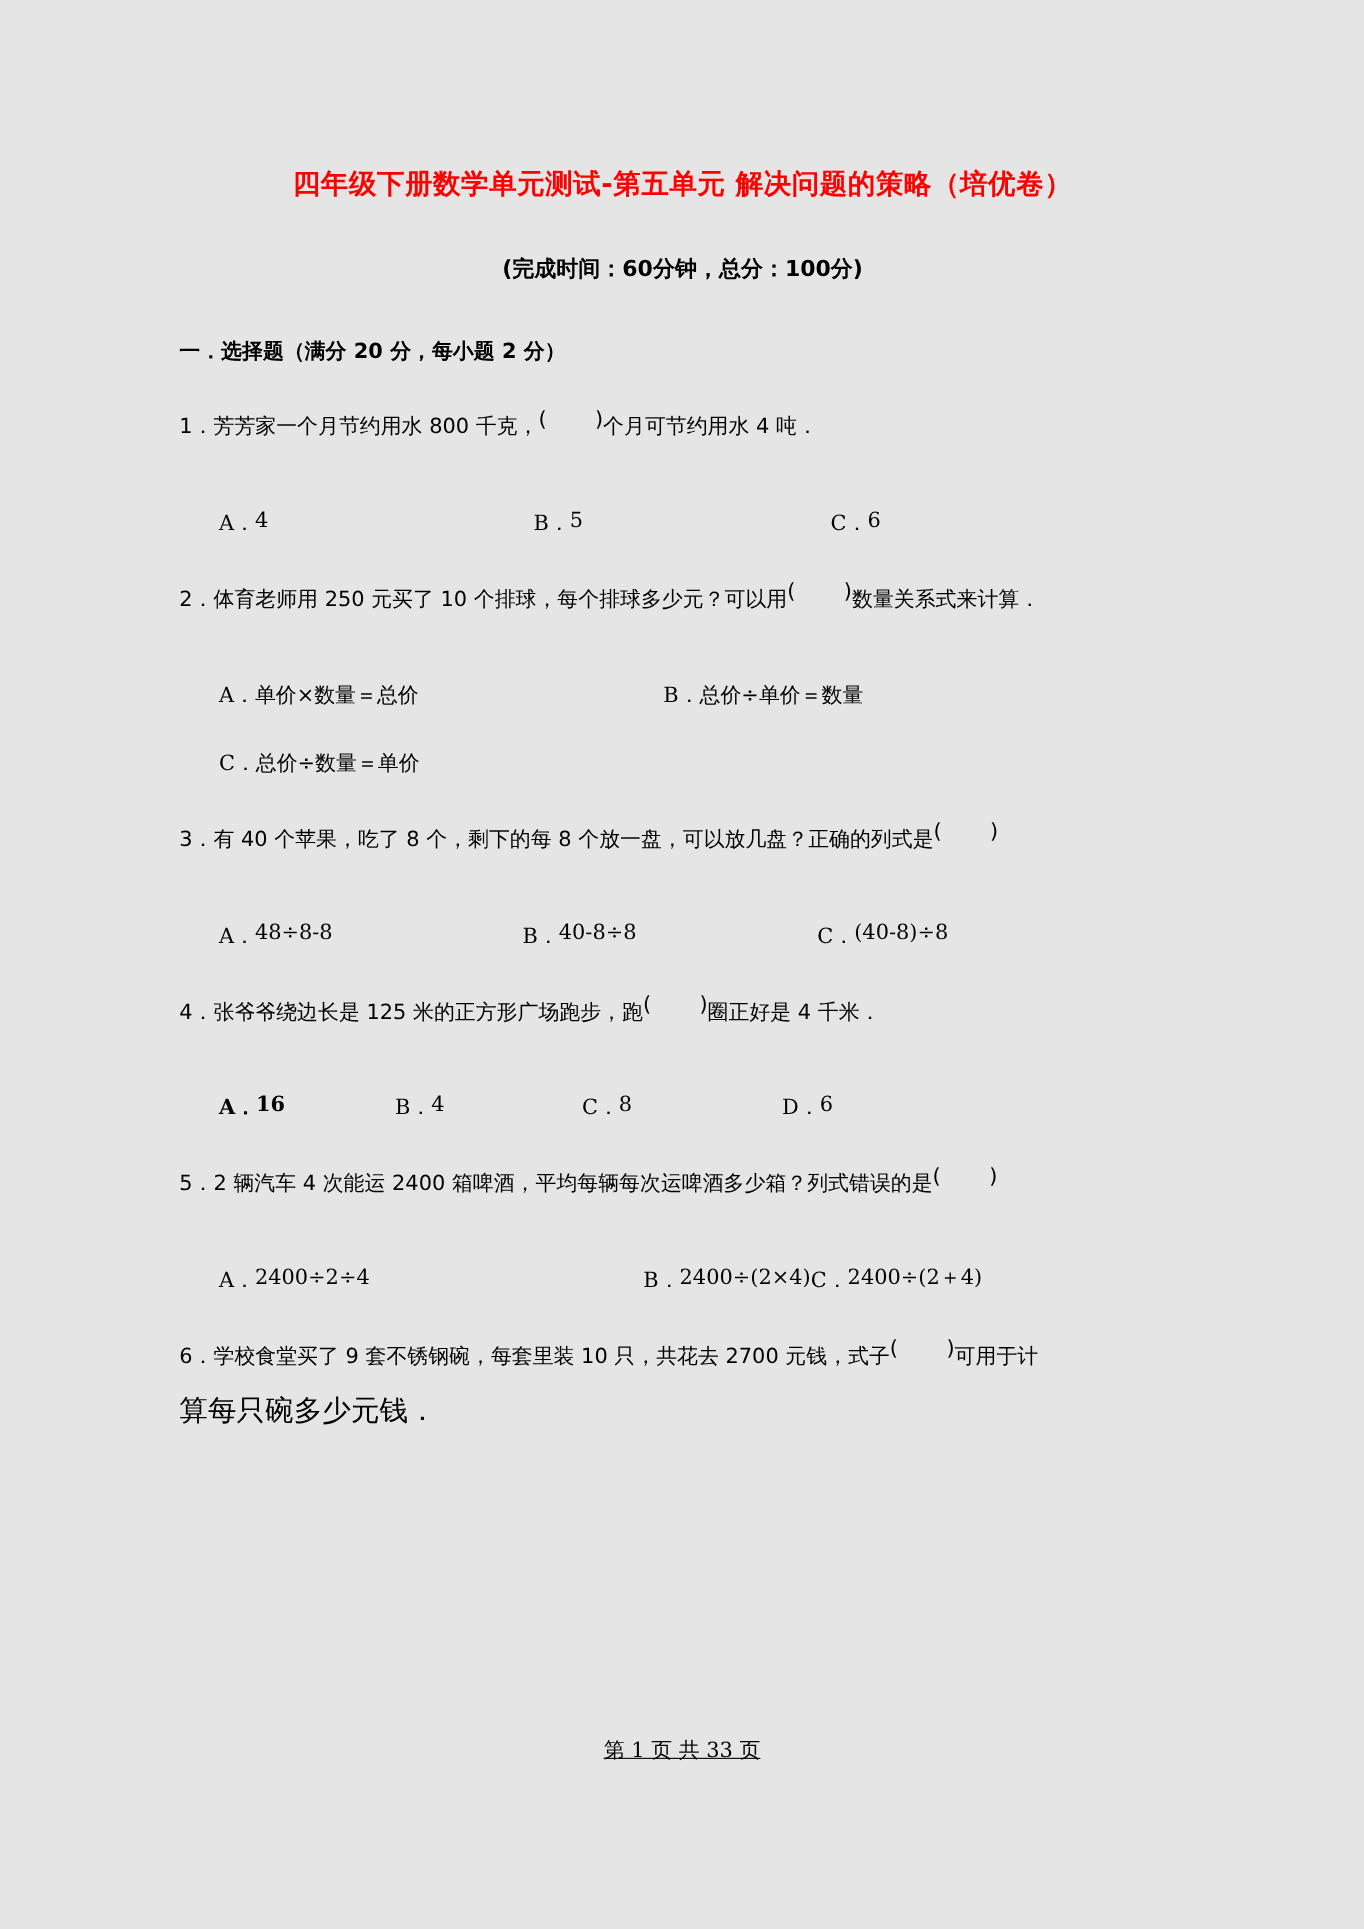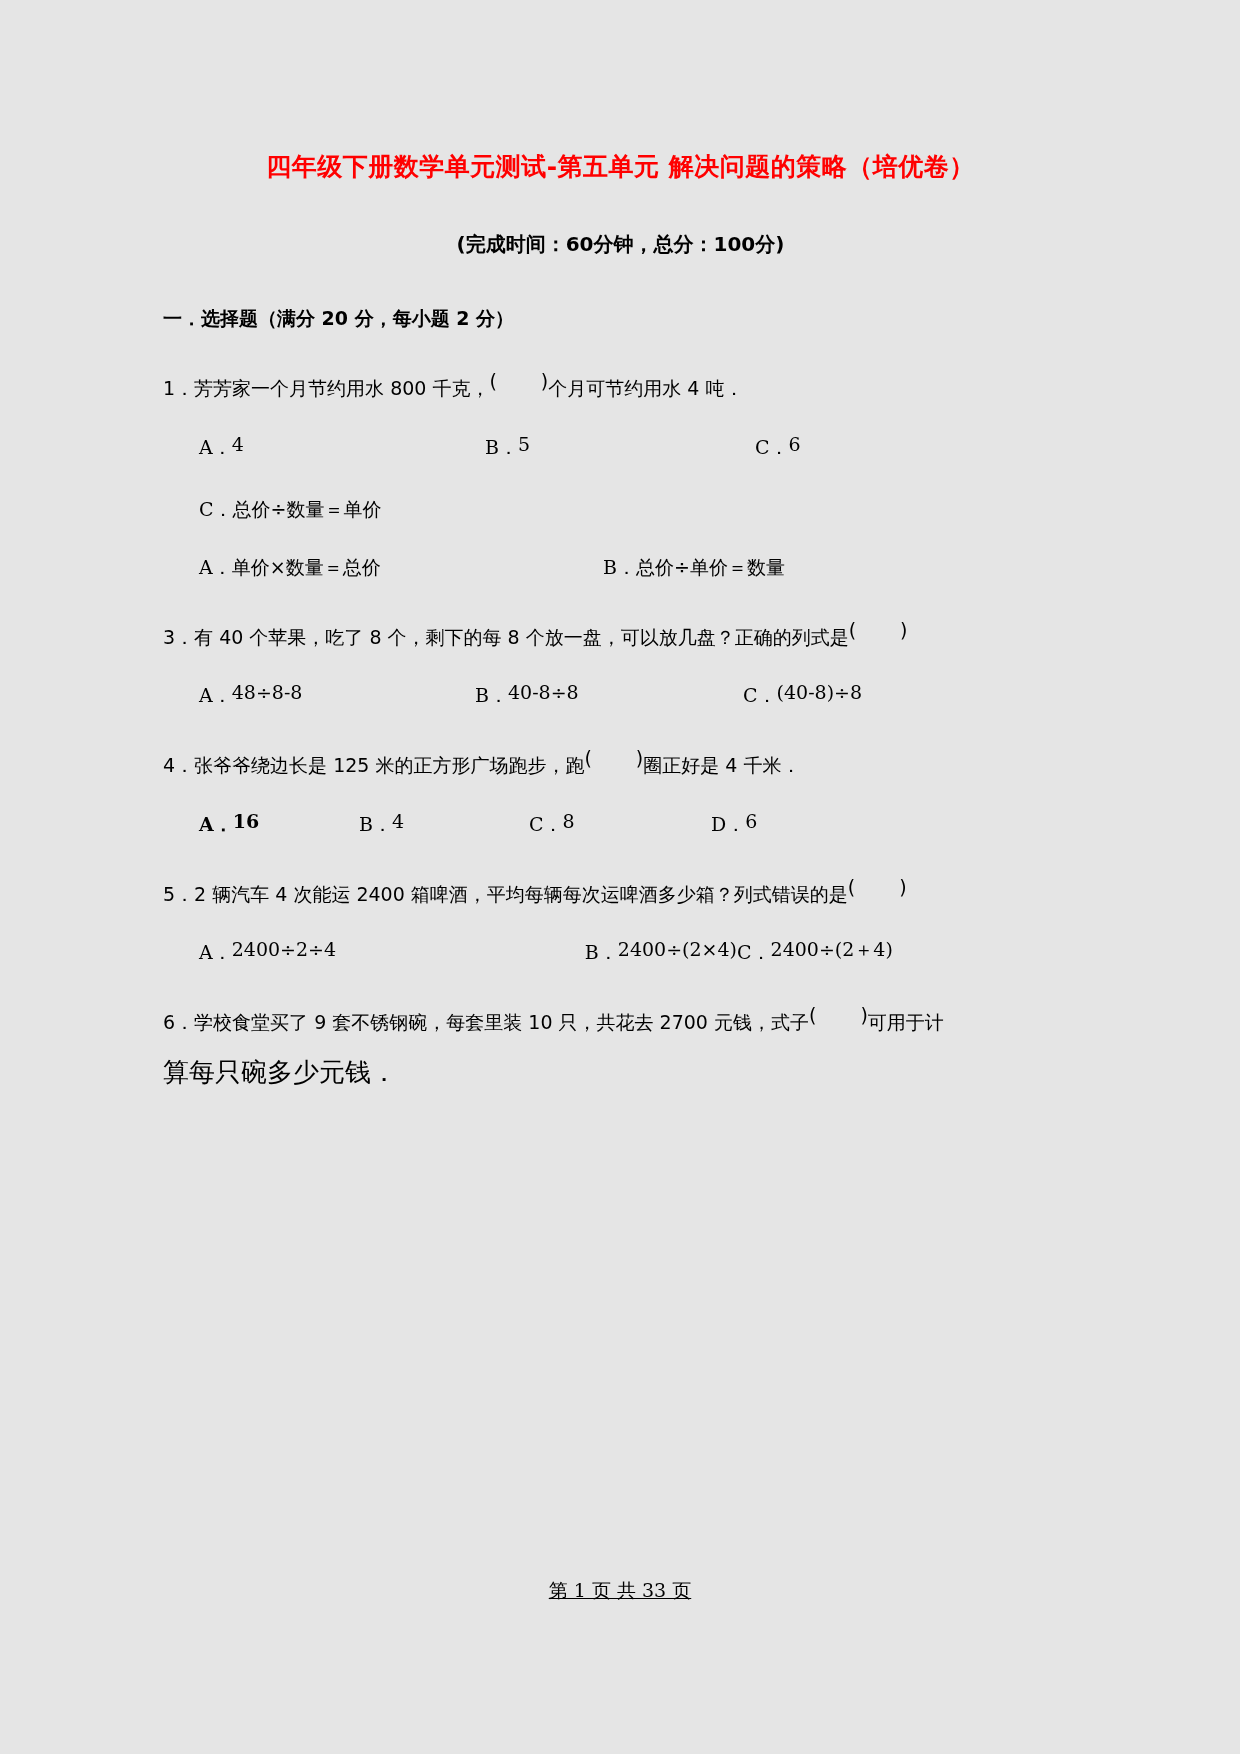--- a/index.html
+++ b/index.html
@@ -70,21 +70,21 @@
     top: -7px;
     font-size: 19px;
     letter-spacing: 0;
   }
   .blank-paren .inner {
     display: inline-block;
     width: 44px;
   }
 
   .options {
-    margin-top: 32px;
+    margin-top: 60px;
     display: flex;
     font-size: 19px;
     padding-left: 36px;
     font-family: "DejaVu Serif", "Liberation Serif", serif;
   }
   .opt {
     white-space: nowrap;
   }
   .opt .lbl {
     font-family: "DejaVu Serif", "Liberation Serif", serif;
@@ -148,26 +148,29 @@
 
     <div class="question">
       <span class="qtext">1．芳芳家一个月节约用水 800 千克，</span><span class="blank-paren">(<span class="inner"></span>)</span><span class="qtext">个月可节约用水 4 吨．</span>
     </div>
     <div class="options row-q1">
       <span class="opt"><span class="lbl">A．</span><span class="val serif">4</span></span>
       <span class="opt"><span class="lbl">B．</span><span class="val serif">5</span></span>
       <span class="opt"><span class="lbl">C．</span><span class="val serif">6</span></span>
     </div>
 
-    <div class="options row-q2b">
-      <span class="opt"><span class="lbl">C．</span><span class="val">总价÷数量＝单价</span></span>
+    <div class="question">
+      <span class="qtext">2．体育老师用 250 元买了 10 个排球，每个排球多少元？可以用</span><span class="blank-paren">(<span class="inner"></span>)</span><span class="qtext">数量关系式来计算．</span>
     </div>
     <div class="options row-q2">
       <span class="opt"><span class="lbl">A．</span><span class="val">单价×数量＝总价</span></span>
       <span class="opt"><span class="lbl">B．</span><span class="val">总价÷单价＝数量</span></span>
+    </div>
+    <div class="options row-q2b">
+      <span class="opt"><span class="lbl">C．</span><span class="val">总价÷数量＝单价</span></span>
     </div>
 
     <div class="question">
       <span class="qtext">3．有 40 个苹果，吃了 8 个，剩下的每 8 个放一盘，可以放几盘？正确的列式是</span><span class="blank-paren">(<span class="inner"></span>)</span><span class="qtext"></span>
     </div>
     <div class="options row-q3">
       <span class="opt"><span class="lbl">A．</span><span class="val serif">48÷8-8</span></span>
       <span class="opt"><span class="lbl">B．</span><span class="val serif">40-8÷8</span></span>
       <span class="opt"><span class="lbl">C．</span><span class="val serif">(40-8)÷8</span></span>
     </div>

